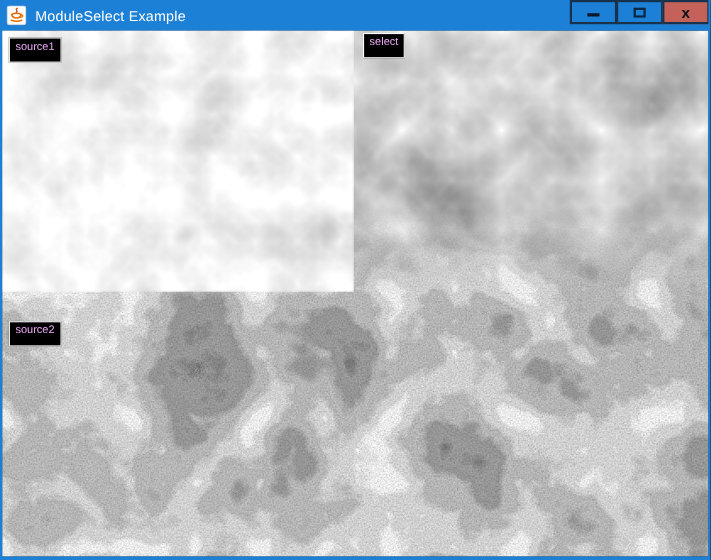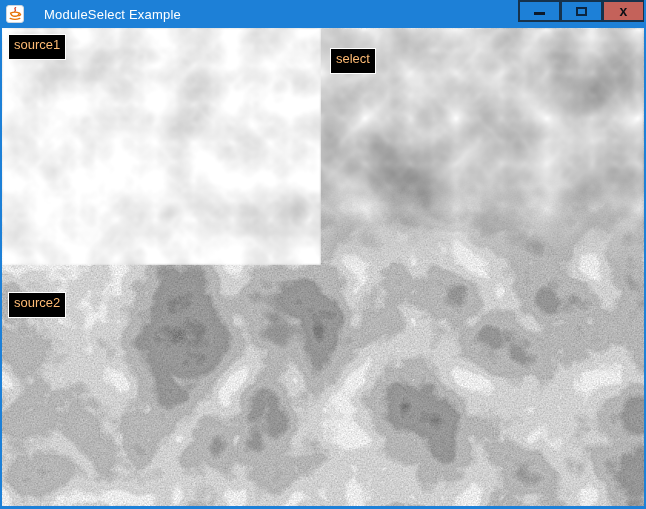--- a/index.html
+++ b/index.html
@@ -22,21 +22,21 @@
     display: flex; align-items: center;
   }
   .app-icon {
     width: 18px; height: 18px;
     margin-left: 6px;
     flex: 0 0 auto;
   }
   .title-text {
     color: #ffffff;
     font-size: 13px;
-    margin-left: 20px;
+    margin-left: 8px;
     white-space: nowrap;
     letter-spacing: 0.2px;
   }
   .controls {
     margin-left: auto;
     margin-right: 1px;
     display: flex;
     height: 26px;
     align-self: flex-start;
   }
@@ -79,28 +79,28 @@
     border-bottom: 3px solid #1d80d7;
     box-sizing: border-box;
     pointer-events: none;
   }
   .noise-svg { position: absolute; left: 0; top: 0; display: block; }
   
   .tag {
     position: absolute;
     background: #000000;
     border: 1px solid #ffffff;
-    color: #fdba74;
-    font-size: 13px;
+    color: #f0abfc;
+    font-size: 10px;
     line-height: 1;
     padding: 3px 5px 8px 5px;
     white-space: nowrap;
   }
   .tag.source1 { left: 6px;   top: 6px; }
-  .tag.select  { left: 328px; top: 20px; }
+  .tag.select  { left: 328px; top: 2px; }
   .tag.source2 { left: 6px;   top: 264px; }
 </style>
 </head>
 <body>
 
 <div class="window">
 
   <div class="titlebar">
     <svg class="app-icon" viewBox="0 0 18 18">
       <rect x="0.5" y="0.5" width="17" height="17" rx="2.5" fill="#ffffff" stroke="#cfd6dd"></rect>

